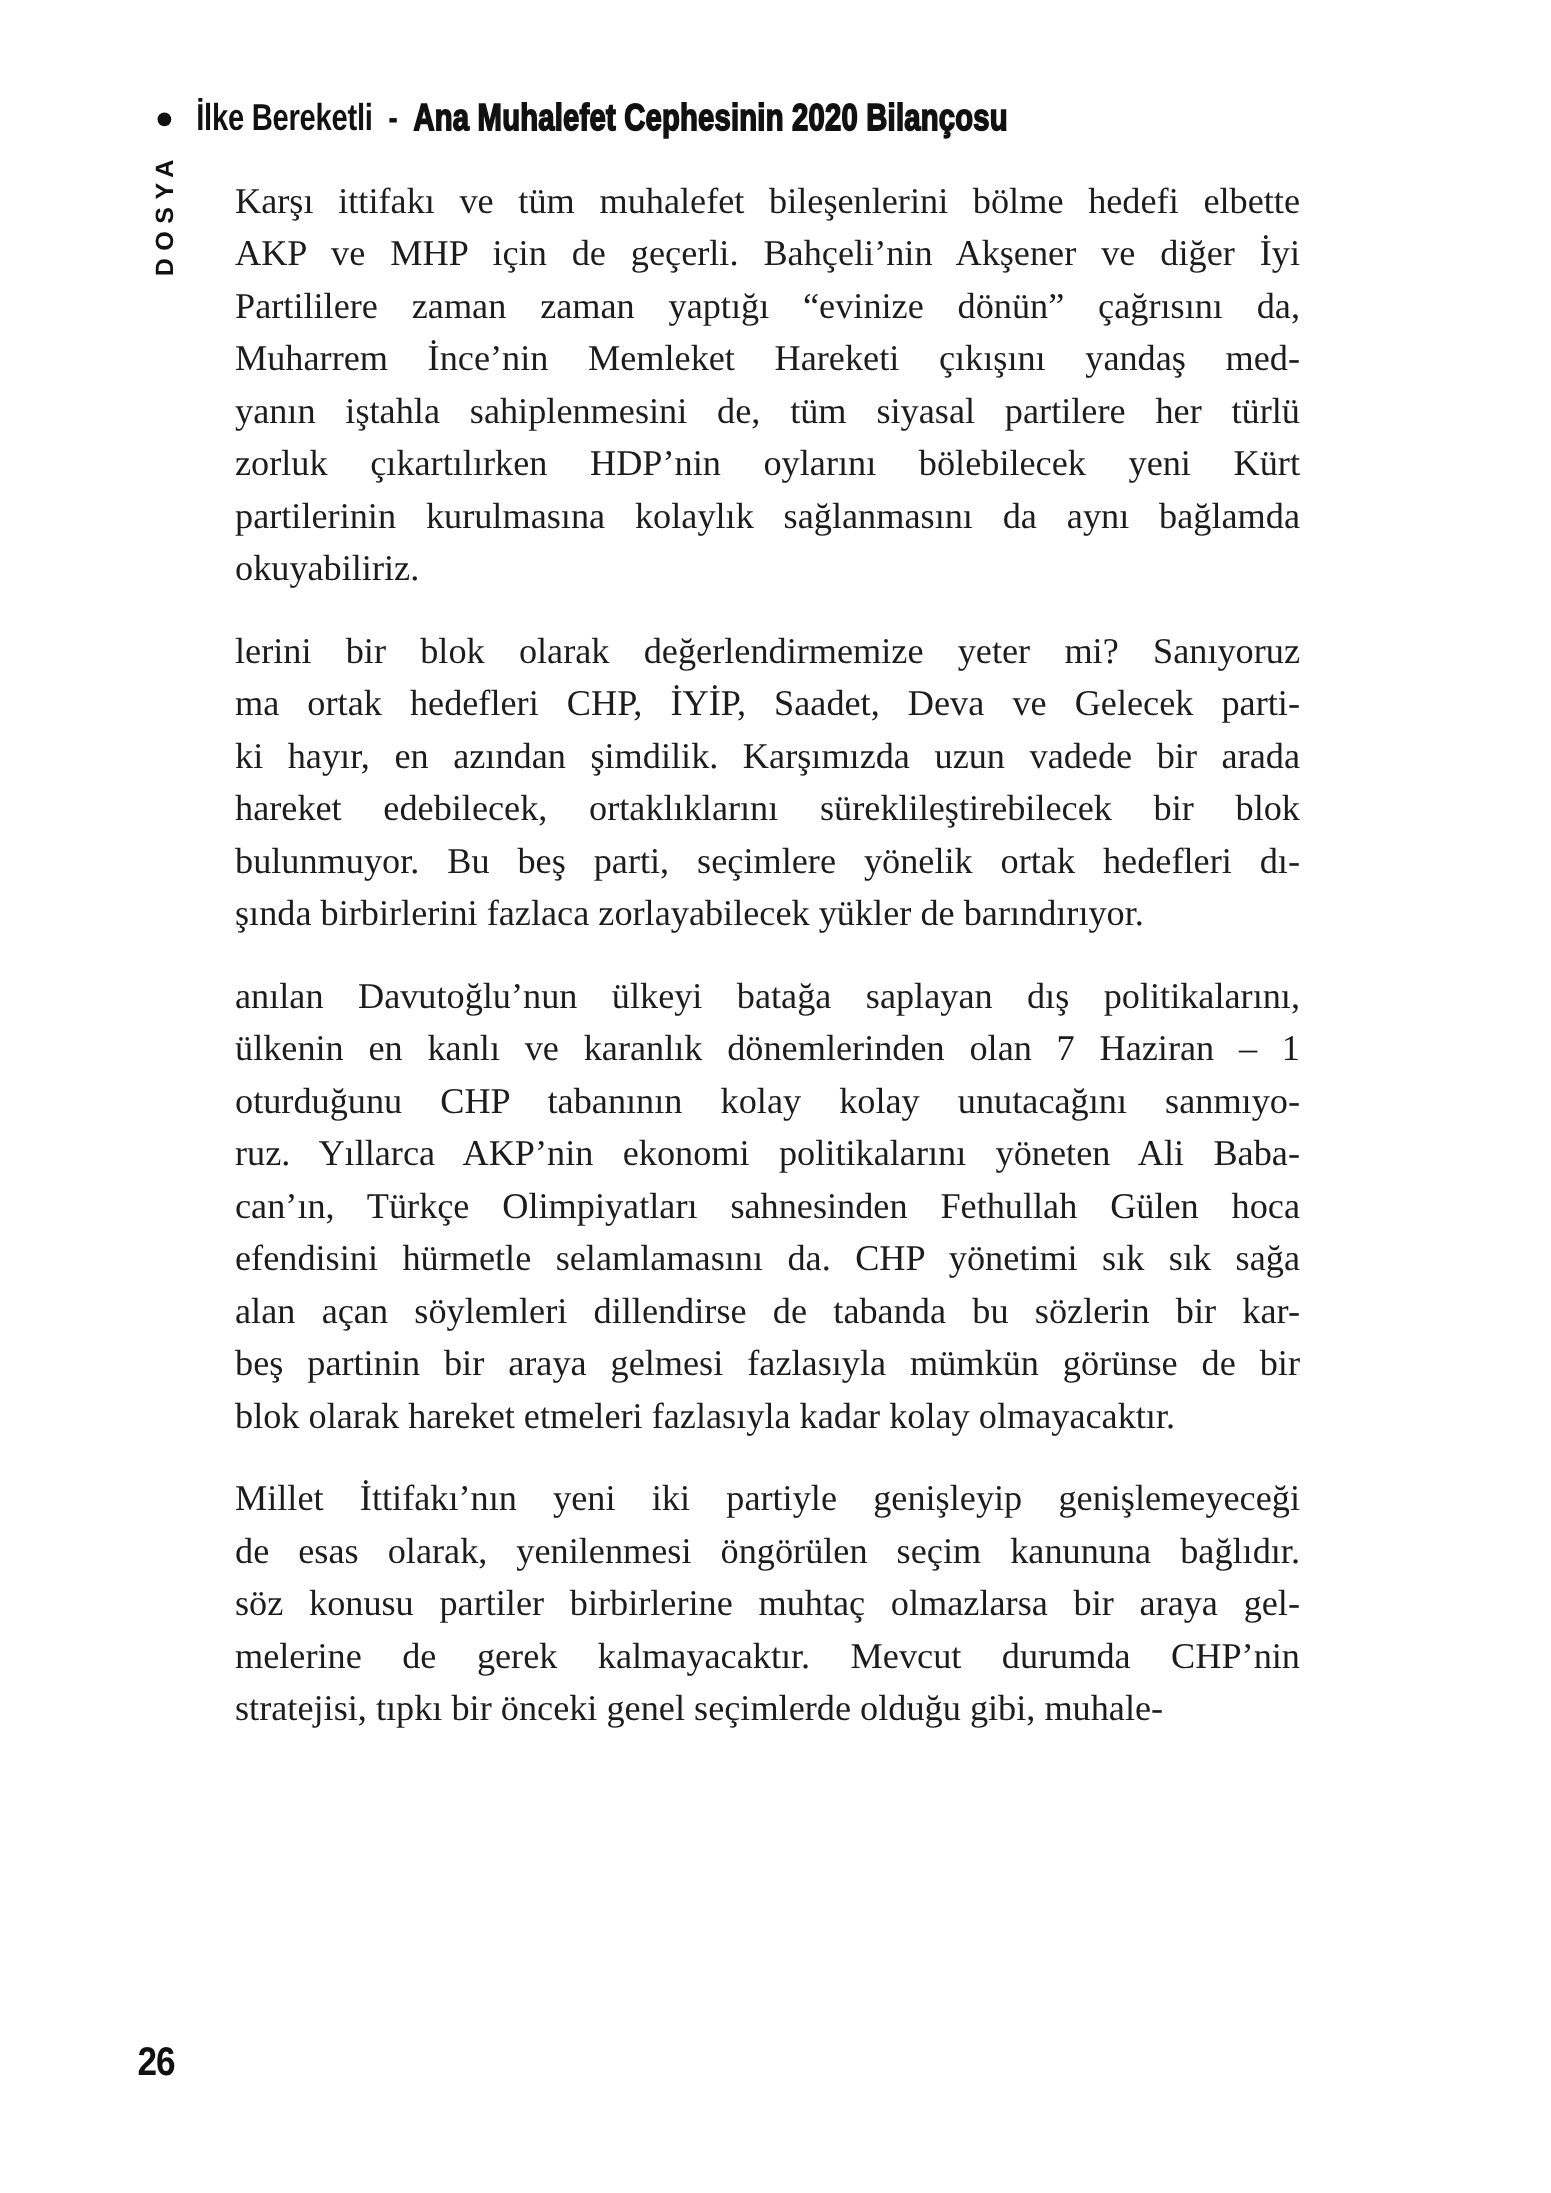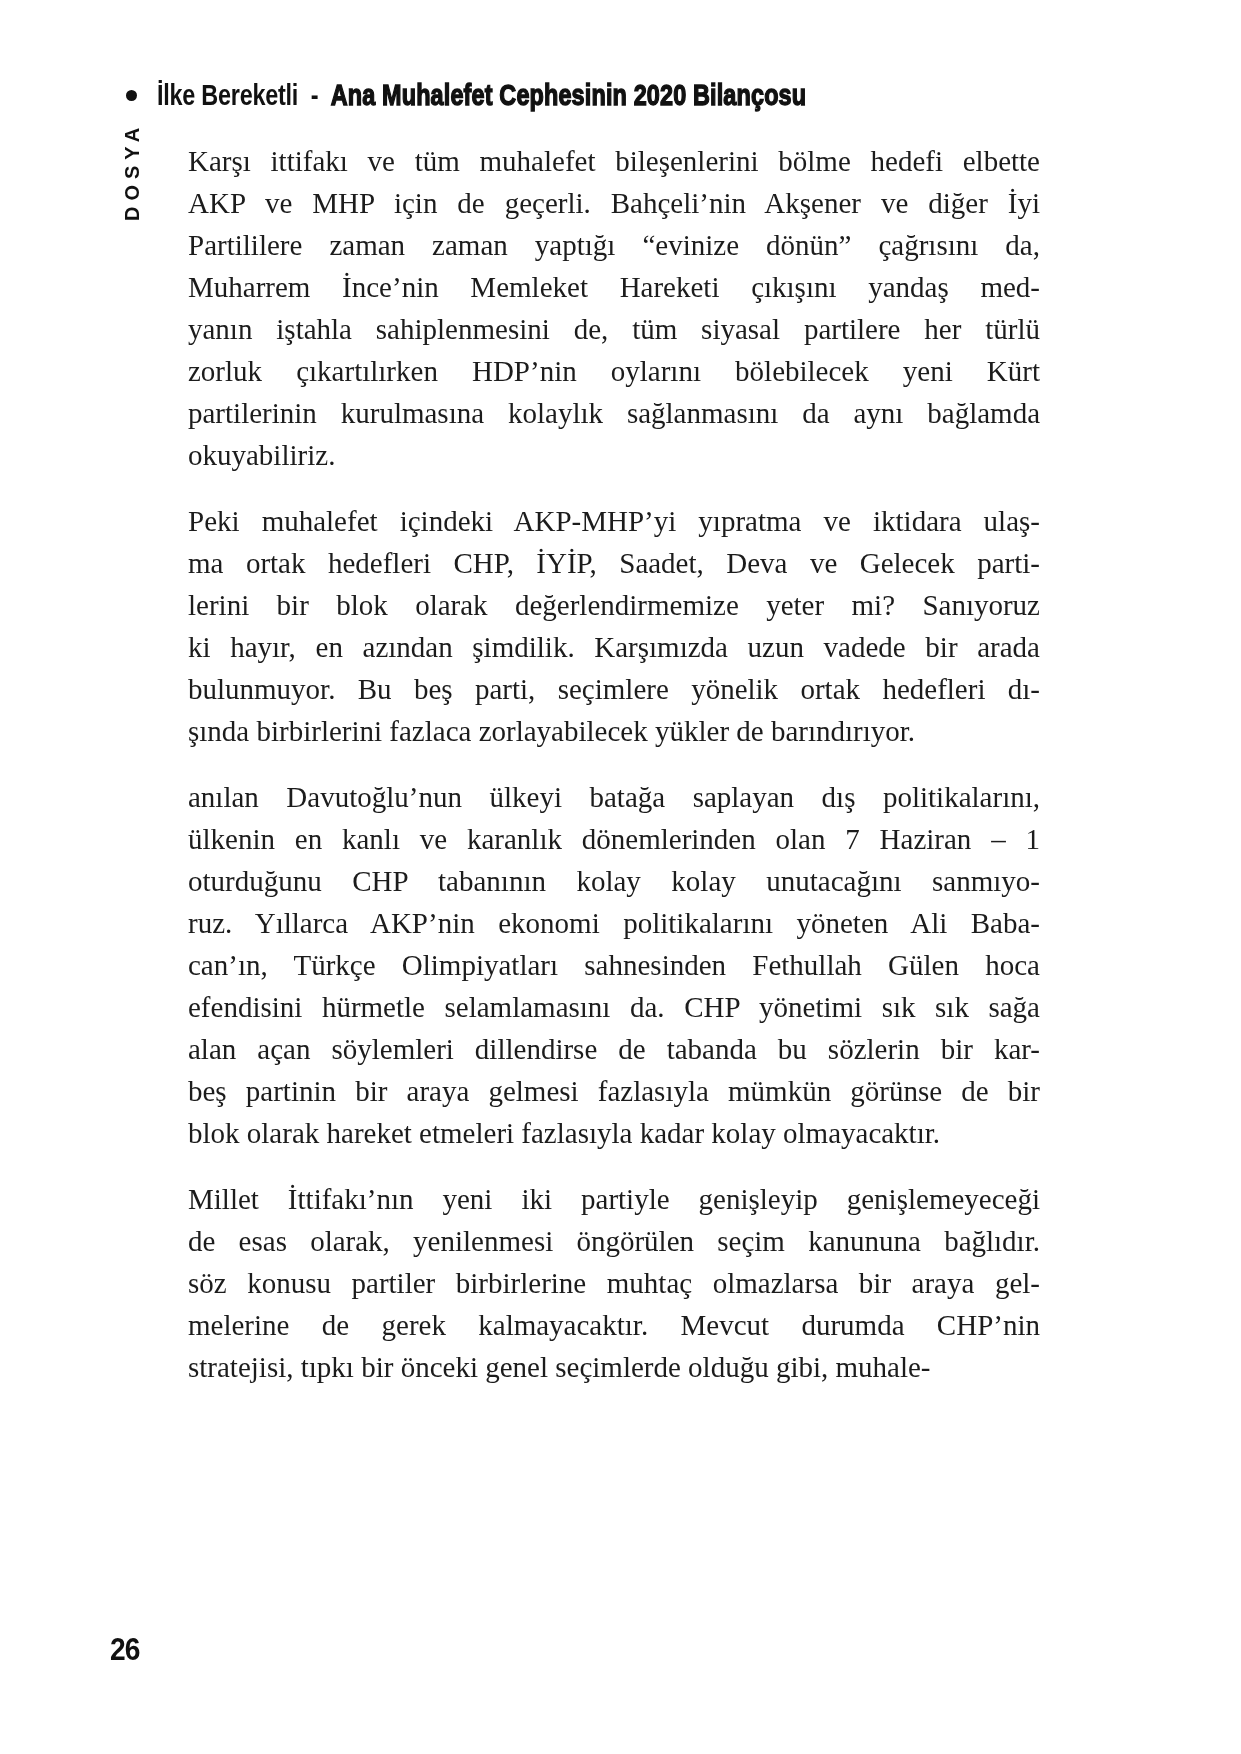--- a/index.html
+++ b/index.html
@@ -112,24 +112,24 @@
         <div class="line">Karşı ittifakı ve tüm muhalefet bileşenlerini bölme hedefi elbette</div>
         <div class="line">AKP ve MHP için de geçerli. Bahçeli’nin Akşener ve diğer İyi</div>
         <div class="line">Partililere zaman zaman yaptığı “evinize dönün” çağrısını da,</div>
         <div class="line">Muharrem İnce’nin Memleket Hareketi çıkışını yandaş med-</div>
         <div class="line">yanın iştahla sahiplenmesini de, tüm siyasal partilere her türlü</div>
         <div class="line">zorluk çıkartılırken HDP’nin oylarını bölebilecek yeni Kürt</div>
         <div class="line">partilerinin kurulmasına kolaylık sağlanmasını da aynı bağlamda</div>
         <div class="line line-last">okuyabiliriz.</div>
       </div>
       <div class="paragraph">
-        <div class="line">Peki muhalefet içindeki AKP-MHP’yi yıpratma ve iktidara ulaş-</div>
+        <div class="line">lerini bir blok olarak değerlendirmemize yeter mi? Sanıyoruz</div>
         <div class="line">ma ortak hedefleri CHP, İYİP, Saadet, Deva ve Gelecek parti-</div>
-        <div class="line">lerini bir blok olarak değerlendirmemize yeter mi? Sanıyoruz</div>
         <div class="line">ki hayır, en azından şimdilik. Karşımızda uzun vadede bir arada</div>
+        <div class="line">hareket edebilecek, ortaklıklarını süreklileştirebilecek bir blok</div>
         <div class="line">bulunmuyor. Bu beş parti, seçimlere yönelik ortak hedefleri dı-</div>
         <div class="line line-last">şında birbirlerini fazlaca zorlayabilecek yükler de barındırıyor.</div>
       </div>
       <div class="paragraph">
         <div class="line">anılan Davutoğlu’nun ülkeyi batağa saplayan dış politikalarını,</div>
         <div class="line">ülkenin en kanlı ve karanlık dönemlerinden olan 7 Haziran – 1</div>
         <div class="line">oturduğunu CHP tabanının kolay kolay unutacağını sanmıyo-</div>
         <div class="line">ruz. Yıllarca AKP’nin ekonomi politikalarını yöneten Ali Baba-</div>
         <div class="line">can’ın, Türkçe Olimpiyatları sahnesinden Fethullah Gülen hoca</div>
         <div class="line">efendisini hürmetle selamlamasını da. CHP yönetimi sık sık sağa</div>

